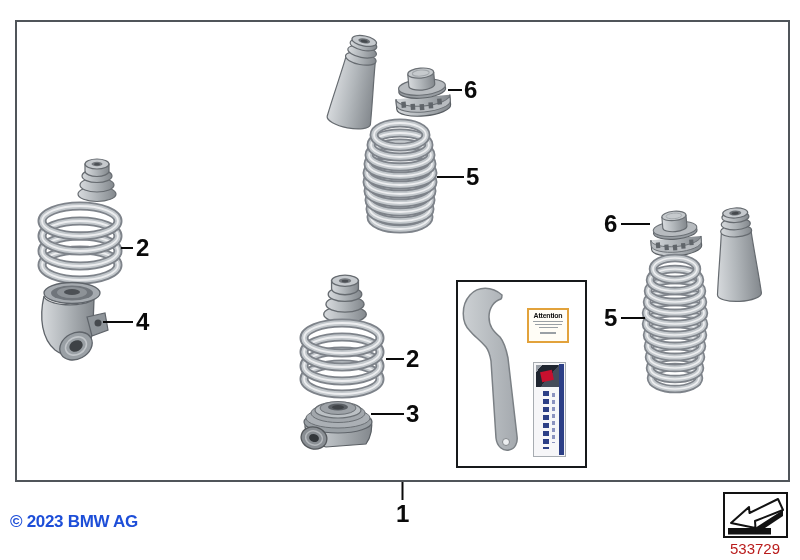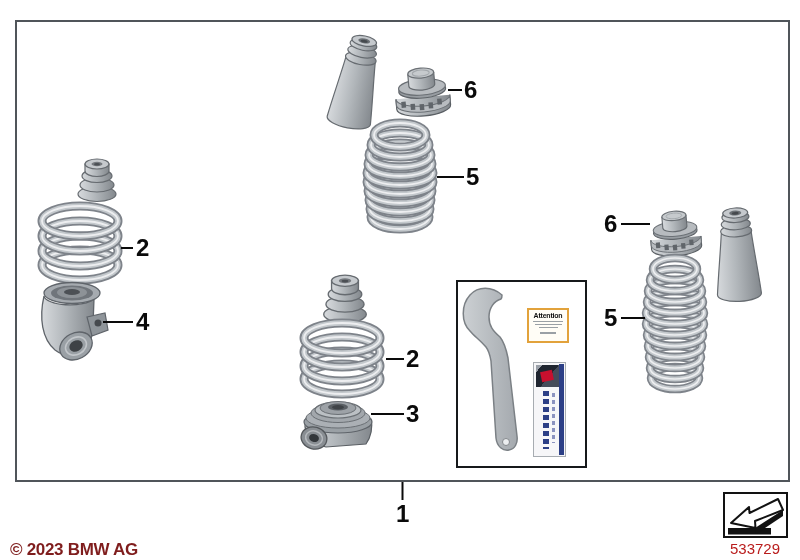--- a/index.html
+++ b/index.html
@@ -4,22 +4,22 @@
 <style>
   html,body{margin:0;padding:0;background:#fff;}
   .stage{position:relative;width:800px;height:560px;background:#ffffff;overflow:hidden;
          font-family:"Liberation Sans",sans-serif;}
   .frame{position:absolute;left:15px;top:20px;width:775px;height:462px;
          border:2px solid #50555a;box-sizing:border-box;background:transparent;}
   .kitbox{position:absolute;left:456px;top:280px;width:131px;height:188px;
           border:2px solid #17191b;box-sizing:border-box;background:#fff;}
   svg.art{position:absolute;left:0;top:0;}
   .callout{position:absolute;font-weight:700;font-size:24px;line-height:24px;color:#0a0a0a;}
-  .copyright{position:absolute;left:10px;top:540px;font-size:17px;font-weight:700;
-             color:#7f1d1d;letter-spacing:-0.3px;}
+  .copyright{position:absolute;left:10px;top:512px;font-size:17px;font-weight:700;
+             color:#1d4ed8;letter-spacing:-0.3px;}
   .logo{position:absolute;left:723px;top:492px;width:65px;height:46px;
         border:2px solid #121212;box-sizing:border-box;background:#fff;}
   .partnum{position:absolute;left:720px;top:540px;width:70px;text-align:center;
            font-size:15px;color:#b91c1c;}
   .att{position:absolute;left:527px;top:308px;width:42px;height:35px;
        border:2px solid #e2a23b;box-sizing:border-box;background:#fffdf6;text-align:center;}
   .att-title{font-size:7px;font-weight:700;color:#101010;margin-top:2px;letter-spacing:-0.2px;}
   .att-line{height:1.5px;background:#9aa0a5;margin:1.5px auto 0;}
   .pkg{position:absolute;left:533px;top:362px;width:33px;height:95px;background:#f6f6f8;
        border:1px solid #a7acb1;box-sizing:border-box;}

